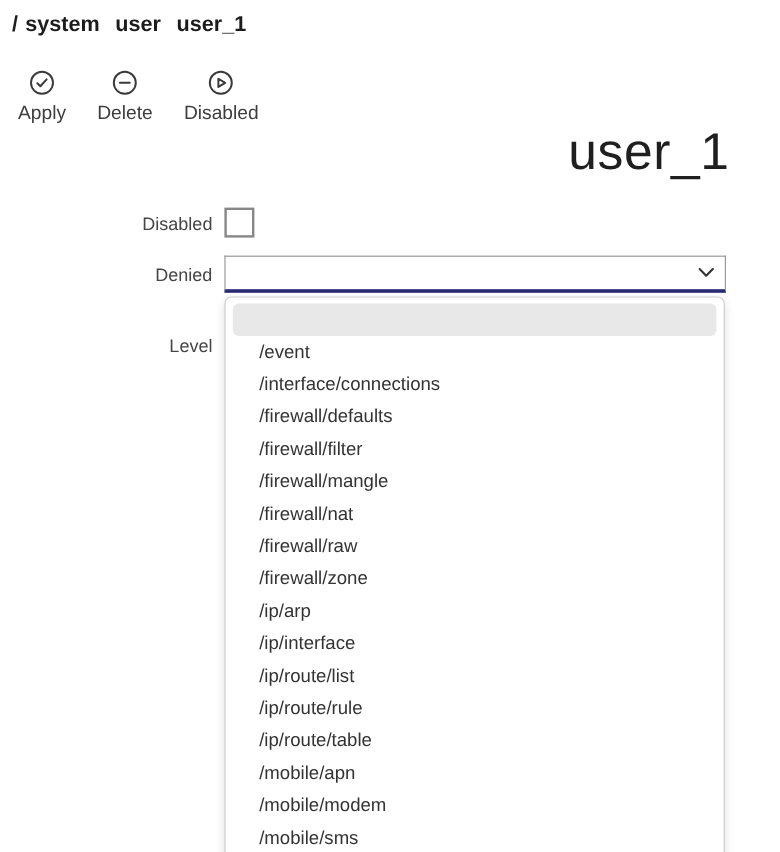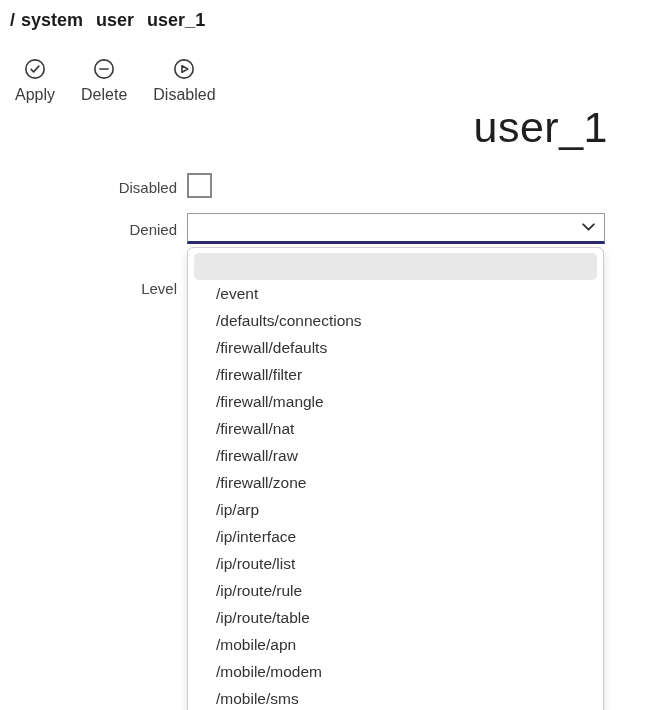--- a/index.html
+++ b/index.html
@@ -152,21 +152,21 @@
   </div>
 
   <span class="field-label lbl-level">Level</span>
 
   <div class="dropdown" role="listbox">
 
       <div class="dd-option selected" role="option"></div>
 
       <div class="dd-option" role="option">/event</div>
 
-      <div class="dd-option" role="option">/defaults/connections</div>
+      <div class="dd-option" role="option">/interface/connections</div>
 
       <div class="dd-option" role="option">/firewall/defaults</div>
 
       <div class="dd-option" role="option">/firewall/filter</div>
 
       <div class="dd-option" role="option">/firewall/mangle</div>
 
       <div class="dd-option" role="option">/firewall/nat</div>
 
       <div class="dd-option" role="option">/firewall/raw</div>

